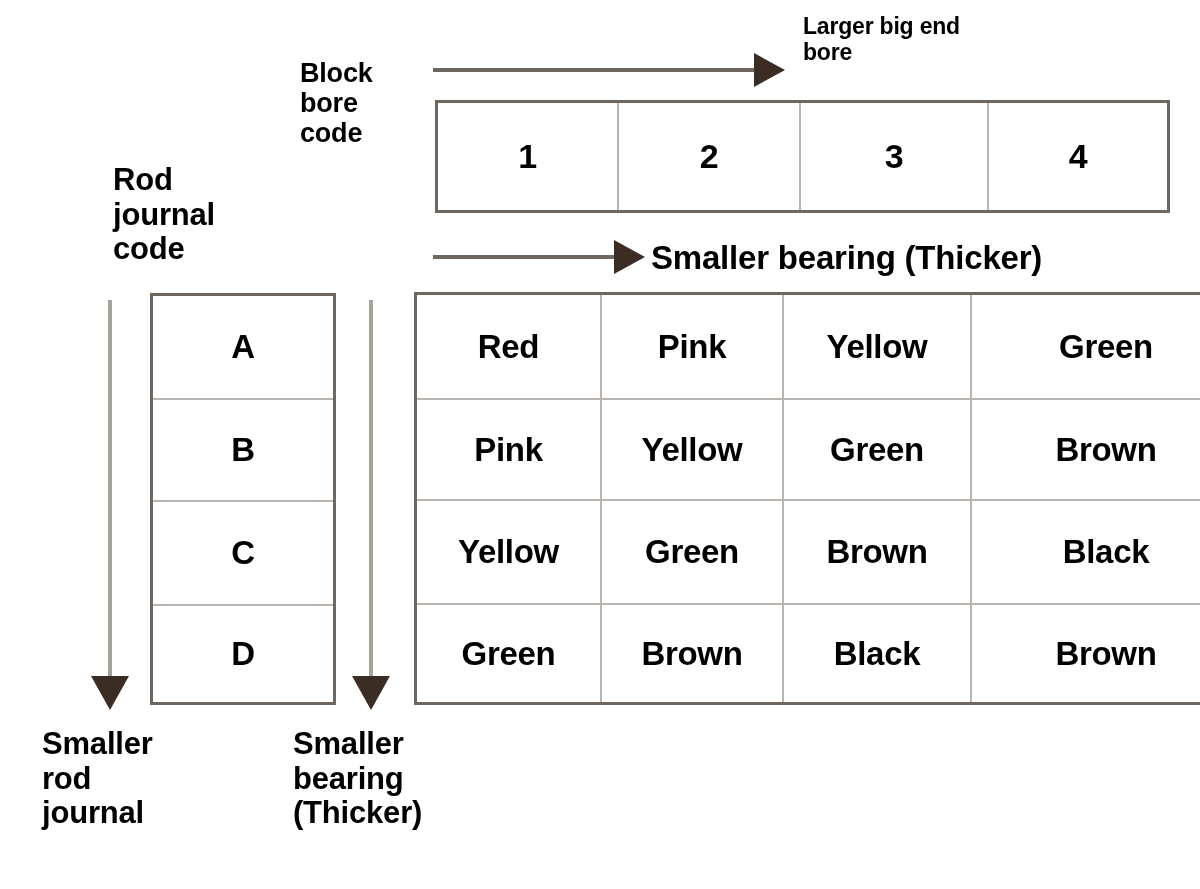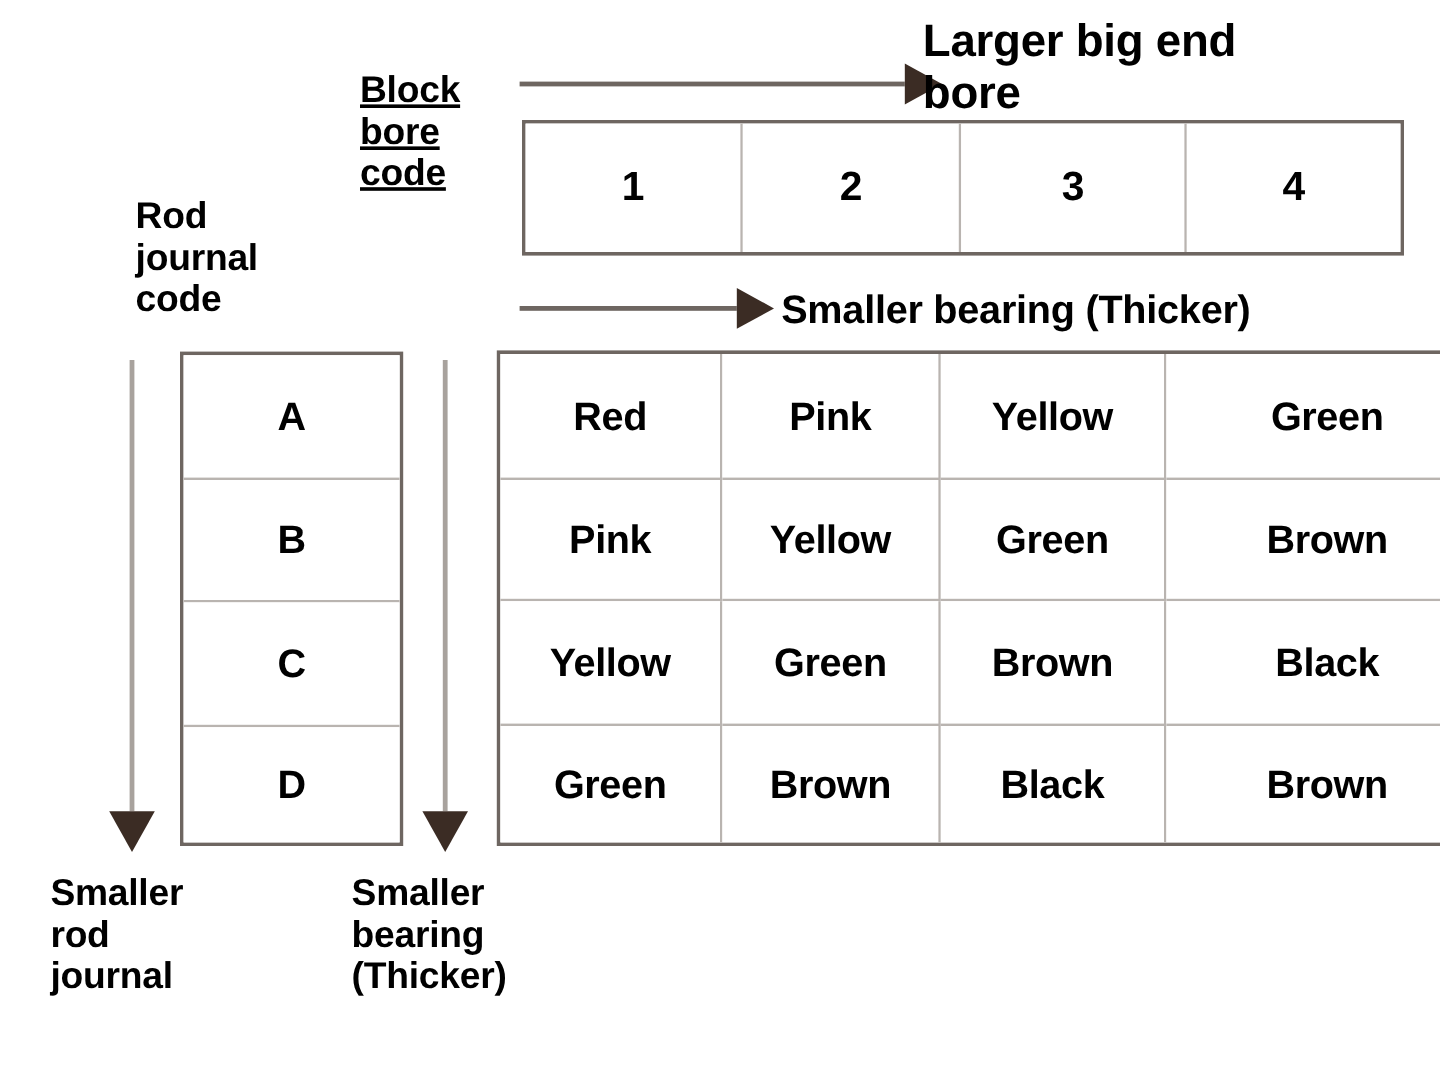--- a/index.html
+++ b/index.html
@@ -146,22 +146,22 @@
   #arrow-smaller-bearing-h { left: 433px; top: 240px; width: 212px; height: 34px; }
   #arrow-smaller-bearing-h .shaft { width: 181px; }
 
   #arrow-smaller-rod-journal { left: 91px; top: 300px; width: 38px; height: 410px; }
   #arrow-smaller-rod-journal .shaft { height: 376px; }
 
   #arrow-smaller-bearing-v { left: 352px; top: 300px; width: 38px; height: 410px; }
   #arrow-smaller-bearing-v .shaft { height: 376px; }
 
   
-  #label-block-bore-code   { left: 300px; top: 58px;  font-size: 31px; width: 130px; text-decoration: underline; }
-  #label-larger-big-end    { left: 769px; top: 14px;  font-size: 38px; width: 300px; }
+  #label-block-bore-code   { left: 300px; top: 58px;  font-size: 27px; width: 130px; }
+  #label-larger-big-end    { left: 803px; top: 14px;  font-size: 23px; width: 300px; }
   #label-rod-journal-code  { left: 113px; top: 163px; font-size: 31px; width: 175px; }
   #label-smaller-bearing-h { left: 651px; top: 240px; font-size: 33px; width: 520px; }
   #label-smaller-rod-journal { left: 42px;  top: 727px; font-size: 31px; width: 190px; }
   #label-smaller-bearing-v   { left: 293px; top: 727px; font-size: 31px; width: 205px; }
 </style>
 </head>
 <body>
 
 <div id="stage">
 

